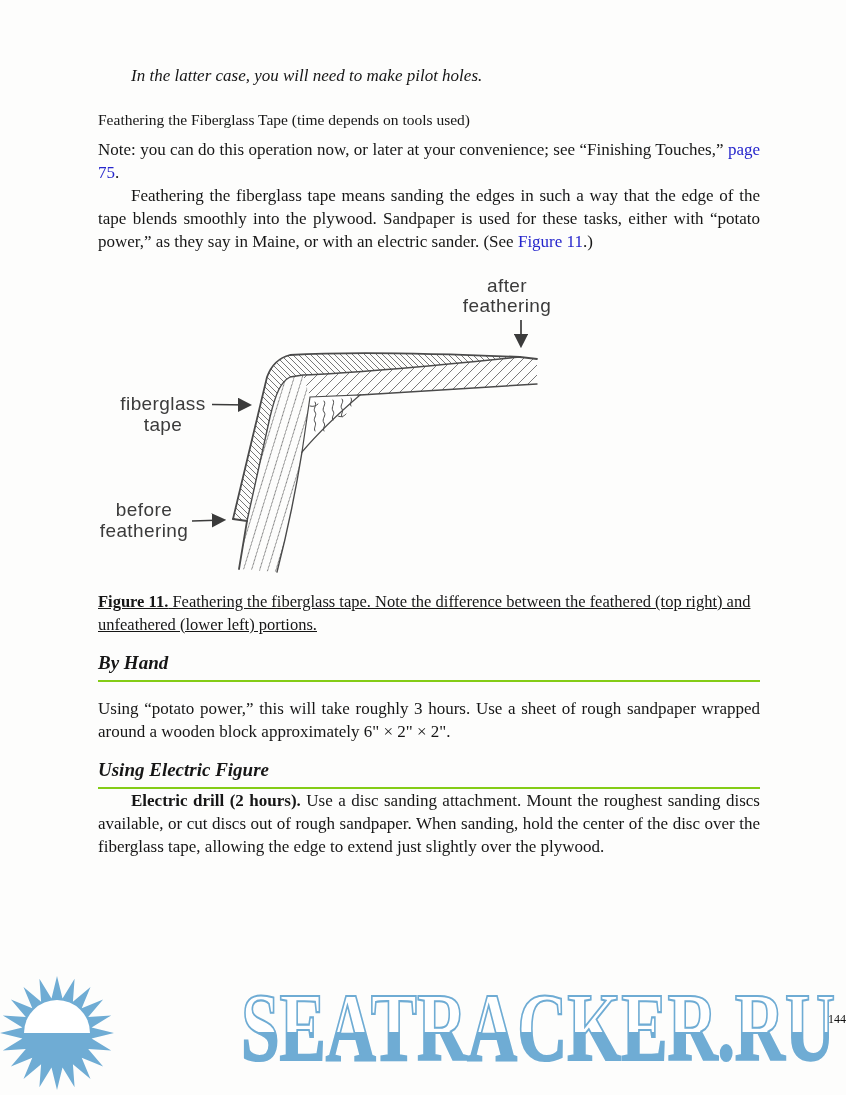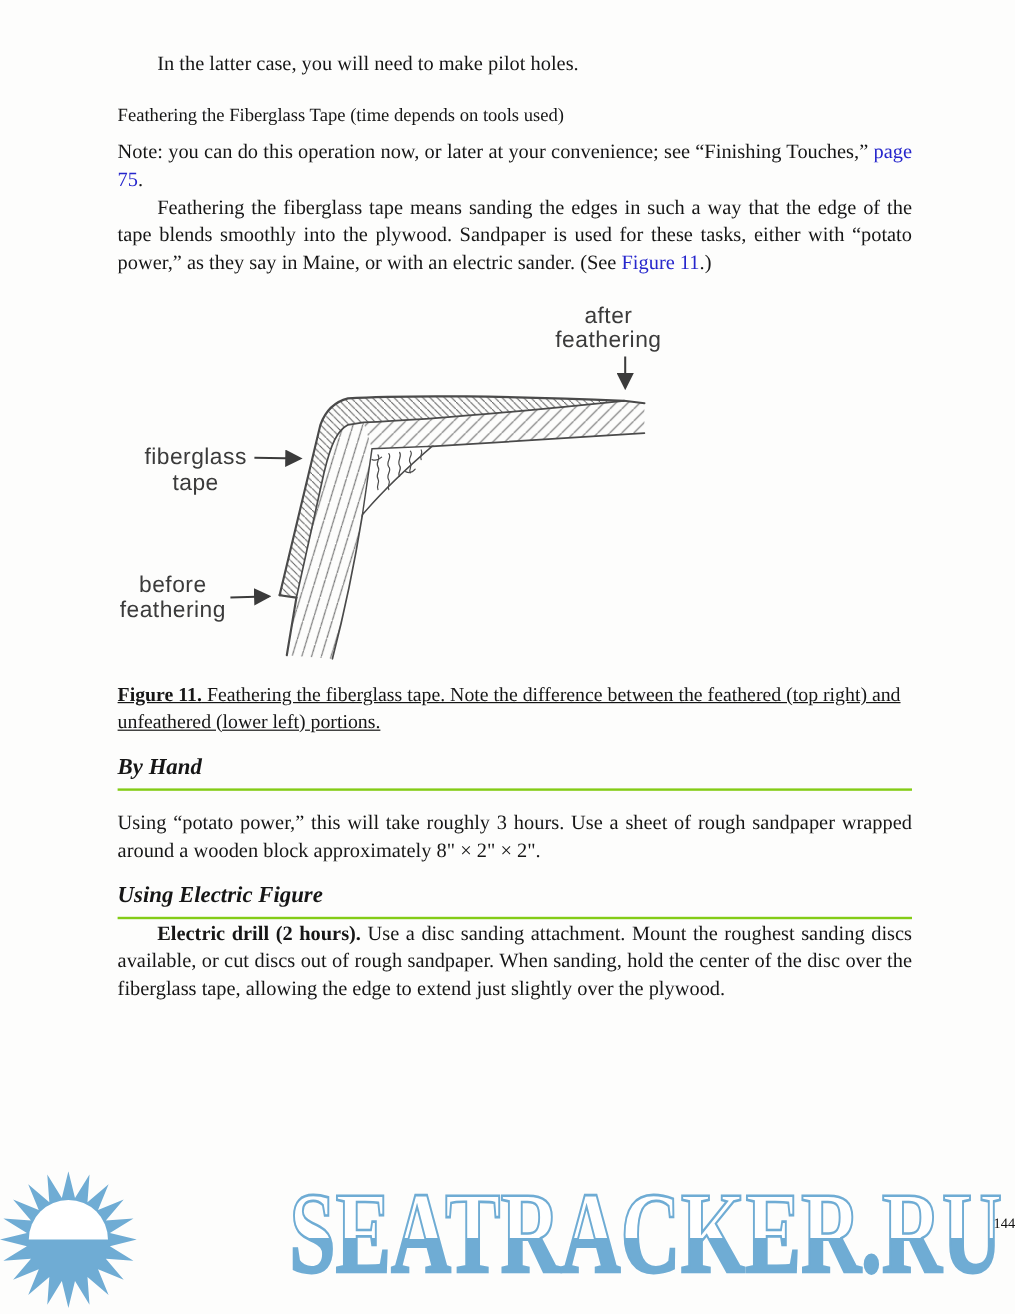--- a/index.html
+++ b/index.html
@@ -5,21 +5,21 @@
   html,body{margin:0;padding:0;background:#e8e8e8;}
   .page{
     position:relative;width:846px;height:1095px;background:#fdfdfc;
     font-family:"Liberation Serif",serif;color:#161616;overflow:hidden;
     margin:0 auto;
   }
   .content{position:absolute;left:98px;top:0;width:662px;z-index:2;}
   p{margin:0;font-size:17px;line-height:23px;}
   .jst{text-align:justify;}
   .indent{text-indent:33px;}
-  .intro{padding-top:41px;}
+  .intro{padding-top:64px;font-style:italic;}
   h3.runhead{
     font-size:15.5px;line-height:21px;font-weight:normal;margin:22px 0 8px 0;
   }
   .note{margin-top:0;}
   a.doclink{color:#2626CC;text-decoration:none;cursor:pointer;}
   .figure-wrap{margin-top:21px;height:316px;position:relative;}
   .caption{font-size:16.5px;line-height:22.5px;margin-top:1px;text-decoration:underline;}
   h2.subhead{
     font-size:19px;line-height:22px;font-weight:bold;font-style:italic;
     margin:16px 0 0 0;padding-bottom:6px;border-bottom:2px solid #84cc16;
@@ -136,21 +136,21 @@
           <text class="diaglabel" x="46" y="263" text-anchor="middle">feathering</text>
           <path d="M94,247 L126,246" stroke="#3b3b3b" stroke-width="1.7" marker-end="url(#ah)"></path>
         </g>
       </svg>
     </div>
 
     <p class="caption"><b>Figure 11.</b><span> Feathering the fiberglass tape. Note the difference between the feathered (top right) and unfeathered (lower left) portions.</span></p>
 
     <h2 class="subhead">By Hand</h2>
 
-    <p class="jst after-rule">Using “potato power,” this will take roughly 3 hours. Use a sheet of rough sandpaper wrapped around a wooden block approximately 8" × 2" × 2".</p>
+    <p class="jst after-rule">Using “potato power,” this will take roughly 3 hours. Use a sheet of rough sandpaper wrapped around a wooden block approximately 6" × 2" × 2".</p>
 
     <h2 class="subhead">Using Electric Figure</h2>
 
 
     <p class="jst indent"><b>Electric drill (2 hours).</b><span> Use a disc sanding attachment. Mount the roughest sanding discs available, or cut discs out of rough sandpaper. When sanding, hold the center of the disc over the fiberglass tape, allowing the edge to extend just slightly over the plywood.</span></p>
 
   </div>
 
   <div class="footer">144</div>
 

